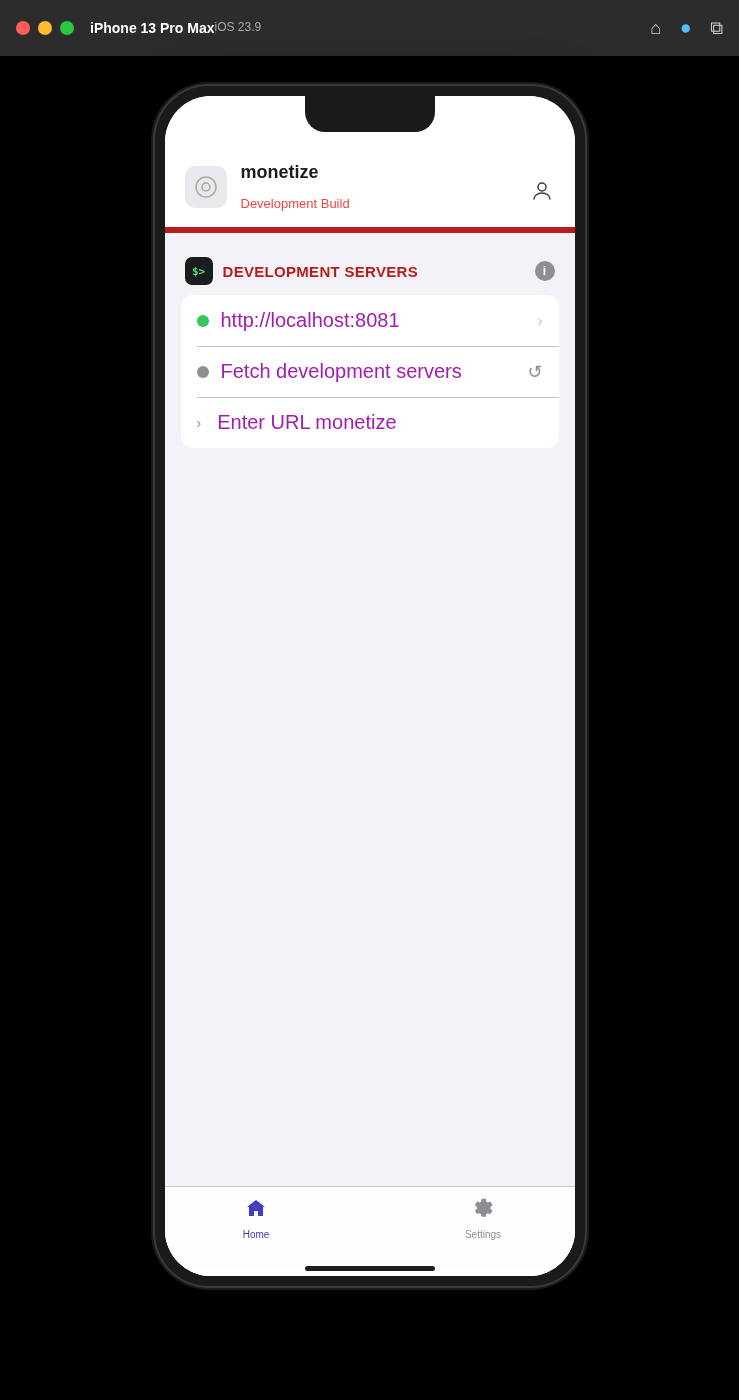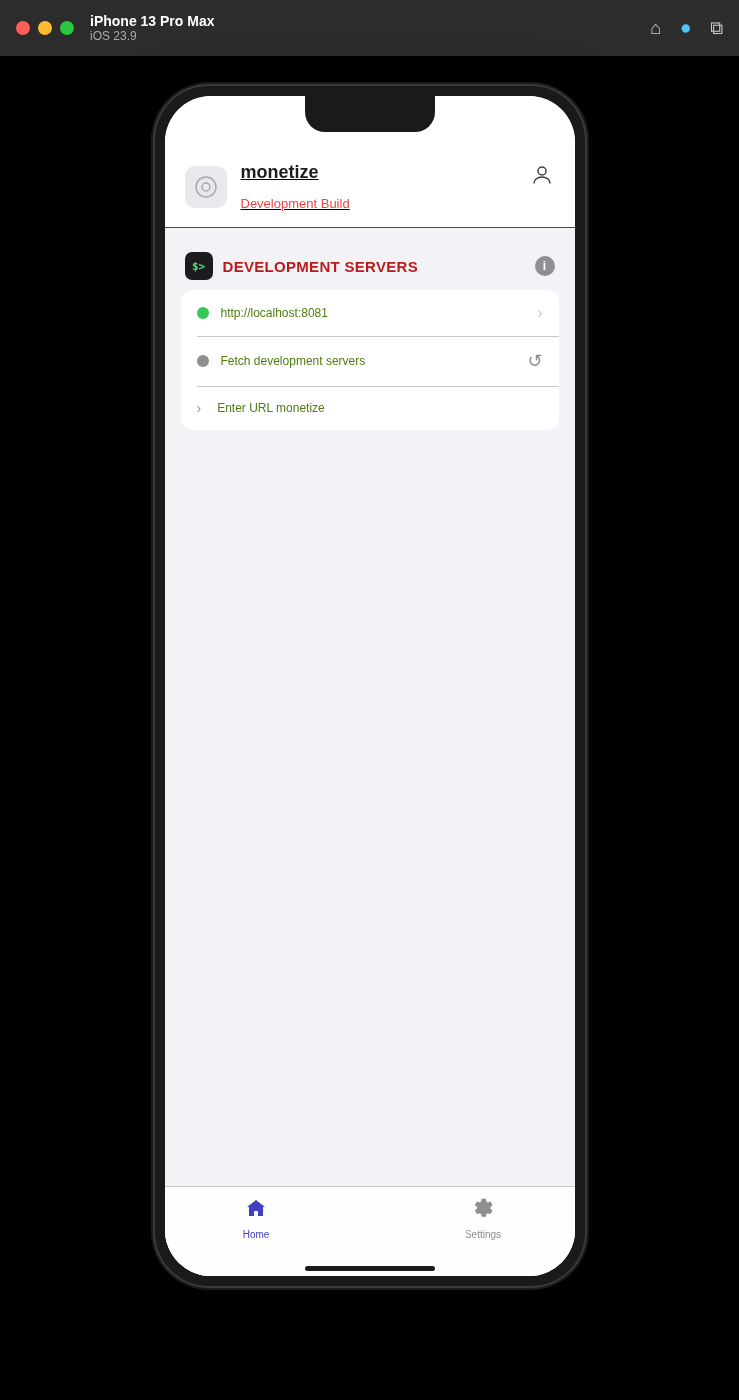--- a/index.html
+++ b/index.html
@@ -33,21 +33,21 @@
       height: 14px;
       border-radius: 50%;
     }
     .tl-red { background: #ff5f57; }
     .tl-yellow { background: #ffbc2e; }
     .tl-green { background: #28c840; }
 
     .device-info {
       flex: 1;
       display: flex;
-      flex-direction: column;
+      flex-direction: row;
     }
     .device-name {
       color: #fff;
       font-size: 14px;
       font-weight: 600;
     }
     .device-os {
       color: #aaa;
       font-size: 12px;
     }
@@ -153,24 +153,23 @@
       background: #f2f2f7;
       display: flex;
       flex-direction: column;
     }
 
     
     .app-header {
       background: #fff;
       padding: 16px 20px 16px;
       display: flex;
-      align-items: flex-start;
+      align-items: flex-end;
       justify-content: space-between;
-      border-bottom: 1px solid #b91c1c;
-      text-decoration: underline;
+      border-bottom: 6px solid #b91c1c;
     }
 
     .app-header-left {
       display: flex;
       align-items: center;
       gap: 14px;
     }
 
     .app-logo {
       width: 42px;
@@ -287,22 +286,22 @@
       height: 12px;
       border-radius: 50%;
       flex-shrink: 0;
     }
 
     .dot-green { background: #34c759; }
     .dot-gray { background: #8e8e93; }
 
     .list-item-text {
       flex: 1;
-      font-size: 12px;
-      color: #4d7c0f;
+      font-size: 20px;
+      color: #a21caf;
     }
 
     .list-item-chevron {
       color: #c7c7cc;
       font-size: 16px;
     }
 
     .list-item-refresh {
       color: #8e8e93;
       font-size: 18px;

